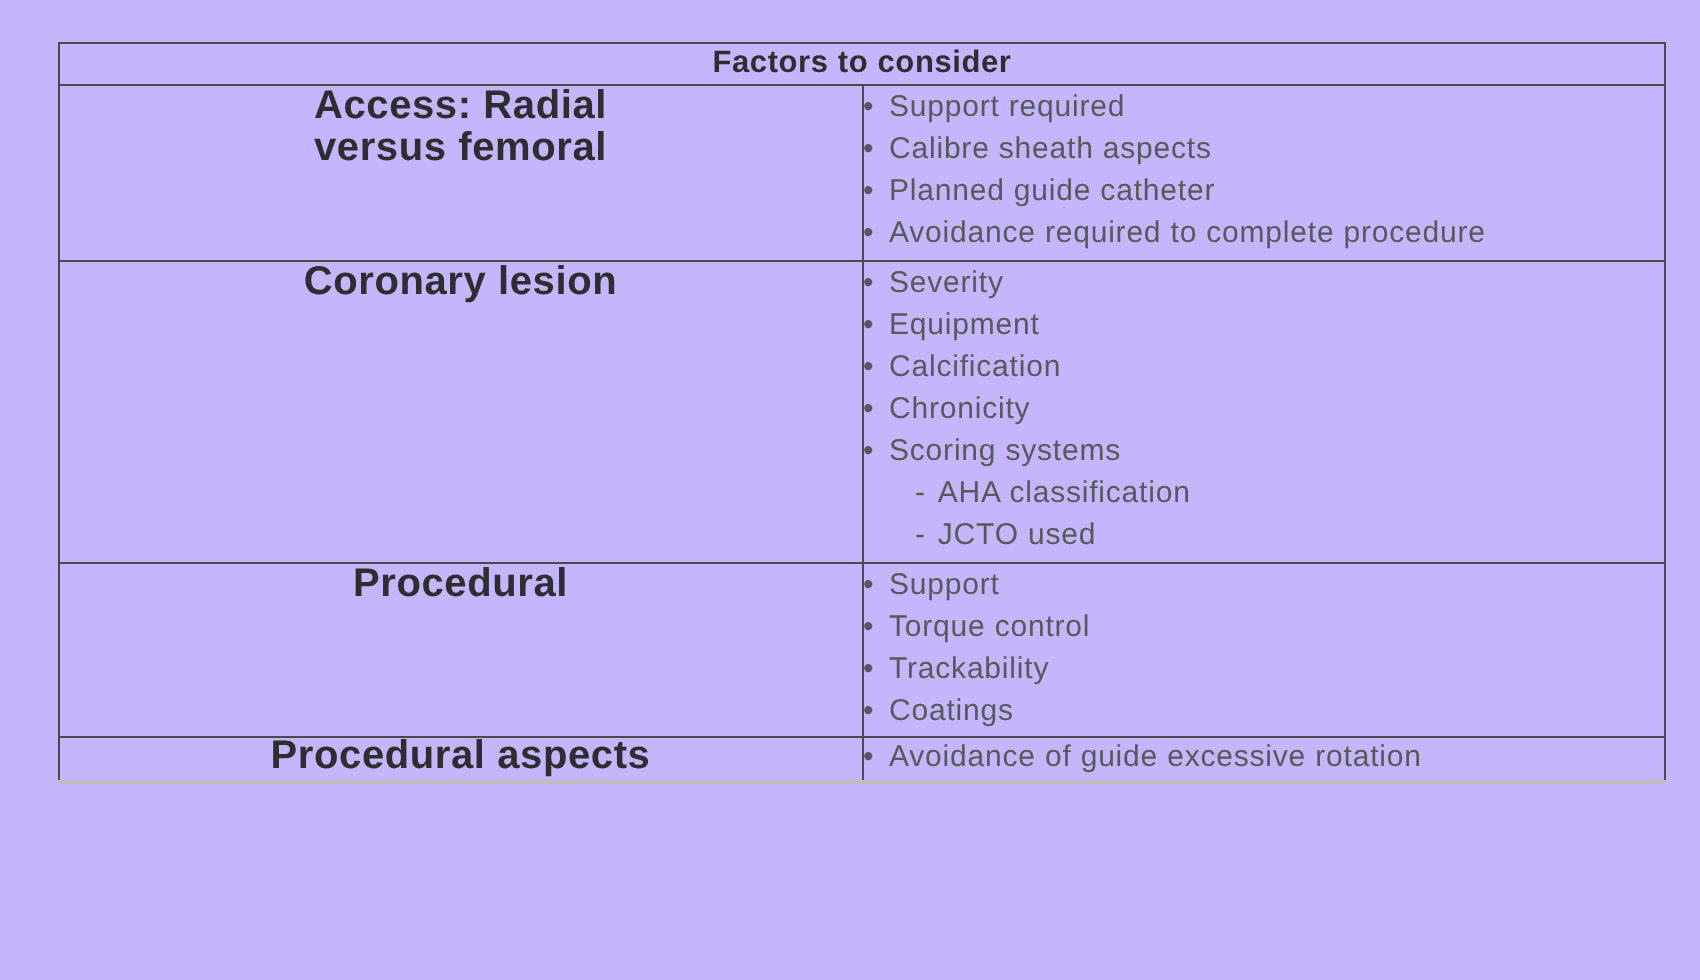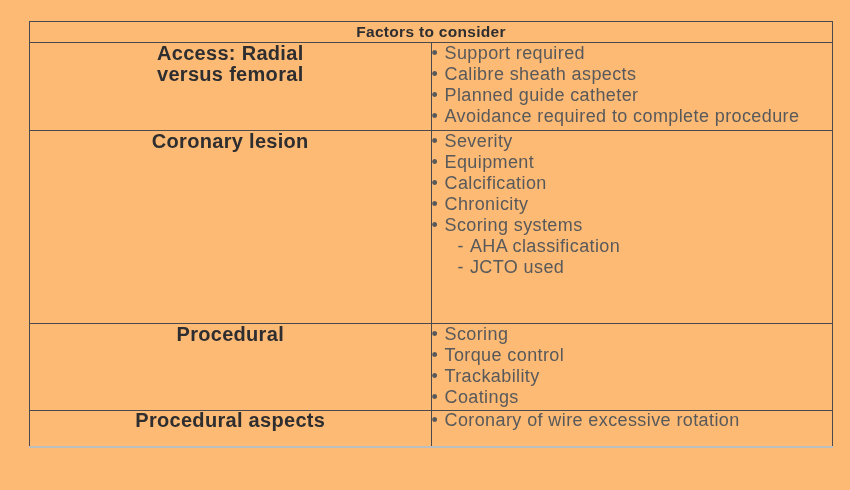--- a/index.html
+++ b/index.html
@@ -8,21 +8,21 @@
     background: #ffffff;
     width: 850px;
     height: 490px;
     font-family: "Liberation Sans", sans-serif;
     overflow: hidden;
   }
   .stage {
     position: relative;
     width: 850px;
     height: 490px;
-    background: #fdba74;
+    background: #c4b5fd;
   }
   table.factors-table {
     position: absolute;
     left: 29px;
     top: 21px;
     width: 804px;
     border-collapse: collapse;
     table-layout: fixed;
   }
   table.factors-table td {
@@ -52,38 +52,38 @@
     letter-spacing: 0.3px;
     line-height: 21px;
     padding-top: 3px;
   }
   .category-label {
     display: block;
     max-width: 190px;
     margin: 0 auto;
   }
   td.items-cell {
-    font-size: 18px;
+    font-size: 15px;
     color: #58595b;
     letter-spacing: 0.4px;
     line-height: 21px;
     padding: 3px 4px 0 6px;
   }
   .item { white-space: nowrap; }
   .item .marker {
     display: inline-block;
     margin-right: 6px;
   }
   .item.level1 .marker { width: 7px; }
   .item.level2 { padding-left: 26px; }
   tr.r0 { height: 88px; }
   tr.r1 { height: 66px; }
-  tr.r2 { height: 193px; }
+  tr.r2 { height: 151px; }
   tr.r3 { height: 87px; }
-  tr.r4 { height: 36px; }
+  tr.r4 { height: 22px; }
   tr.r4 td.category-cell,
   tr.r4 td.items-cell {
     padding-top: 0;
     line-height: 19px;
   }
 </style>
 </head>
 <body>
 
 <div class="stage">
@@ -117,29 +117,29 @@
             <div class="item level1"><span class="marker">•</span><span>Scoring systems</span></div>
             <div class="item level2"><span class="marker">-</span><span>AHA classification</span></div>
             <div class="item level2"><span class="marker">-</span><span>JCTO used</span></div>
           </td>
         </tr>
         <tr class="r3">
           <td class="category-cell">
             <span class="category-label">Procedural</span>
           </td>
           <td class="items-cell">
-            <div class="item level1"><span class="marker">•</span><span>Scoring</span></div>
+            <div class="item level1"><span class="marker">•</span><span>Support</span></div>
             <div class="item level1"><span class="marker">•</span><span>Torque control</span></div>
             <div class="item level1"><span class="marker">•</span><span>Trackability</span></div>
             <div class="item level1"><span class="marker">•</span><span>Coatings</span></div>
           </td>
         </tr>
         <tr class="r4">
           <td class="category-cell">
             <span class="category-label">Procedural aspects</span>
           </td>
           <td class="items-cell">
-            <div class="item level1"><span class="marker">•</span><span>Coronary of wire excessive rotation</span></div>
+            <div class="item level1"><span class="marker">•</span><span>Avoidance of guide excessive rotation</span></div>
           </td>
         </tr>
       </tbody>
   </table>
 </div>
 
 </body></html>

